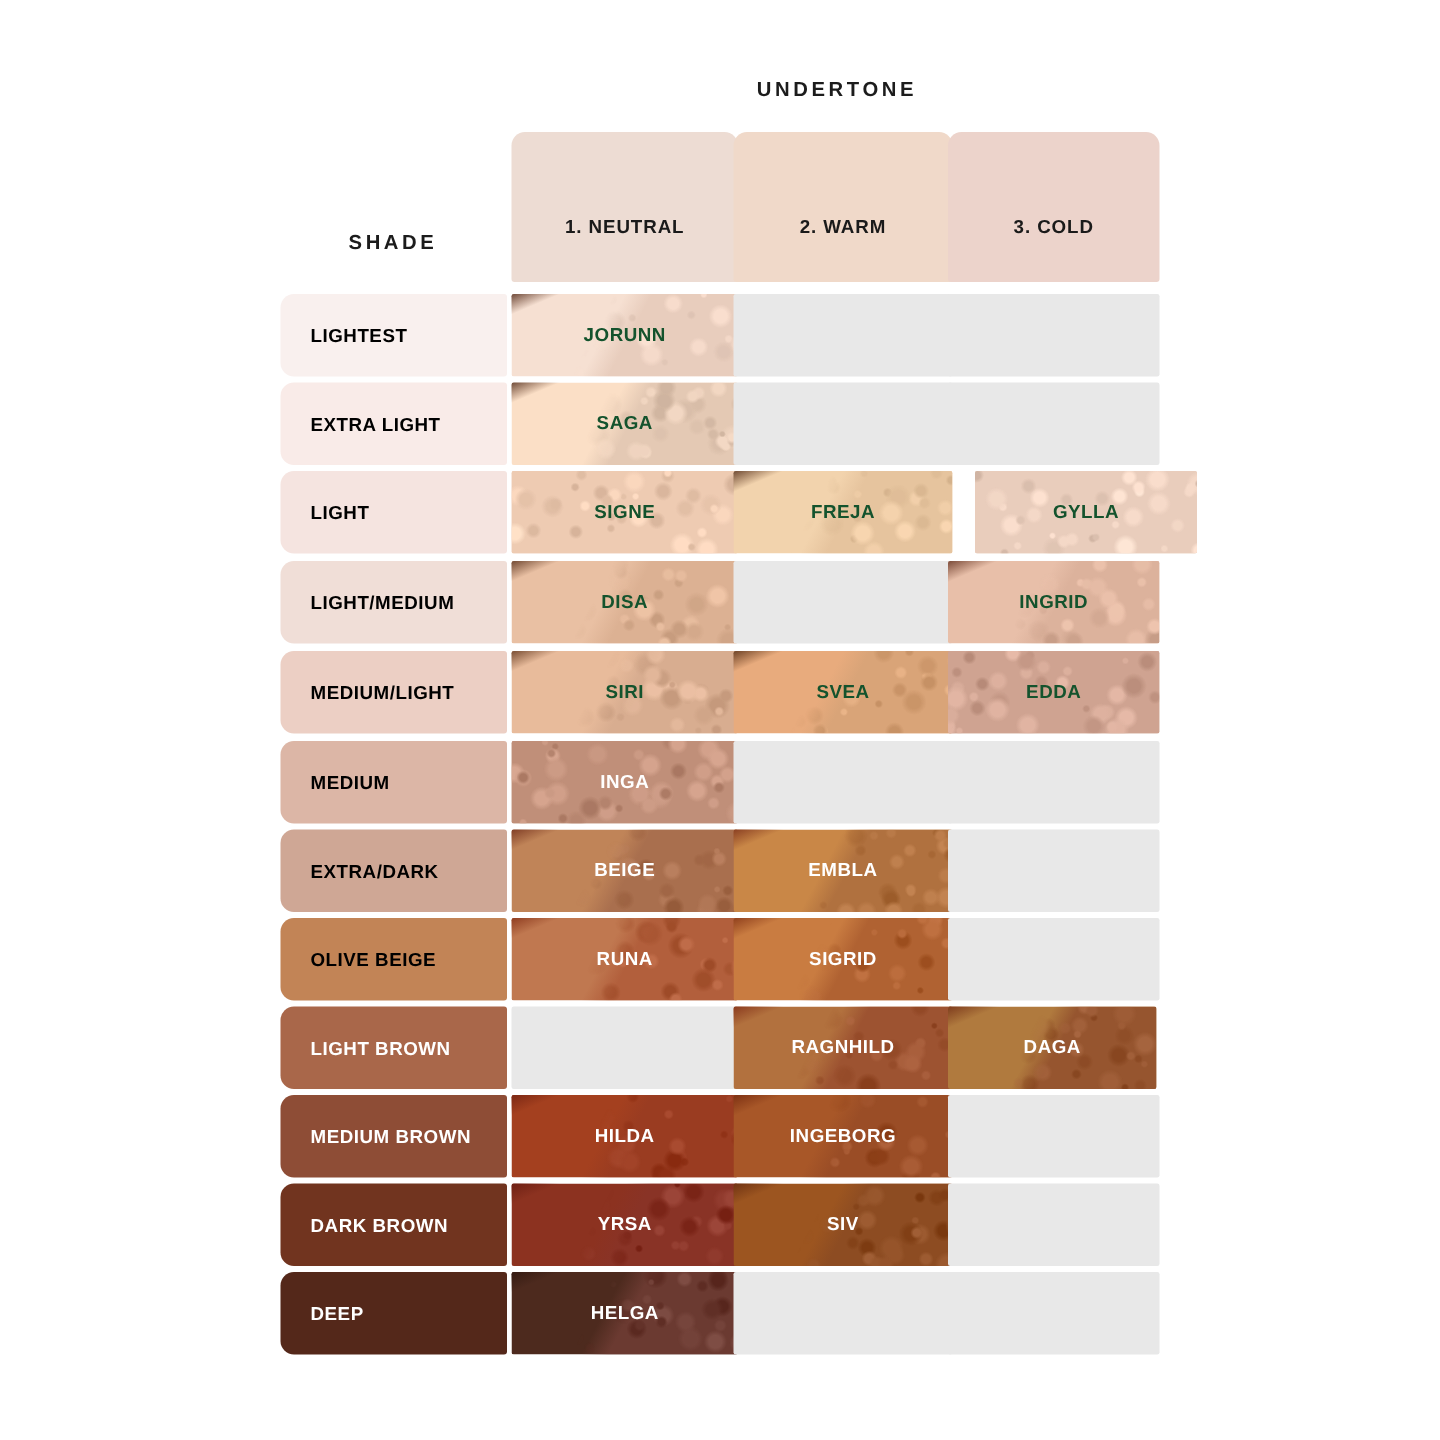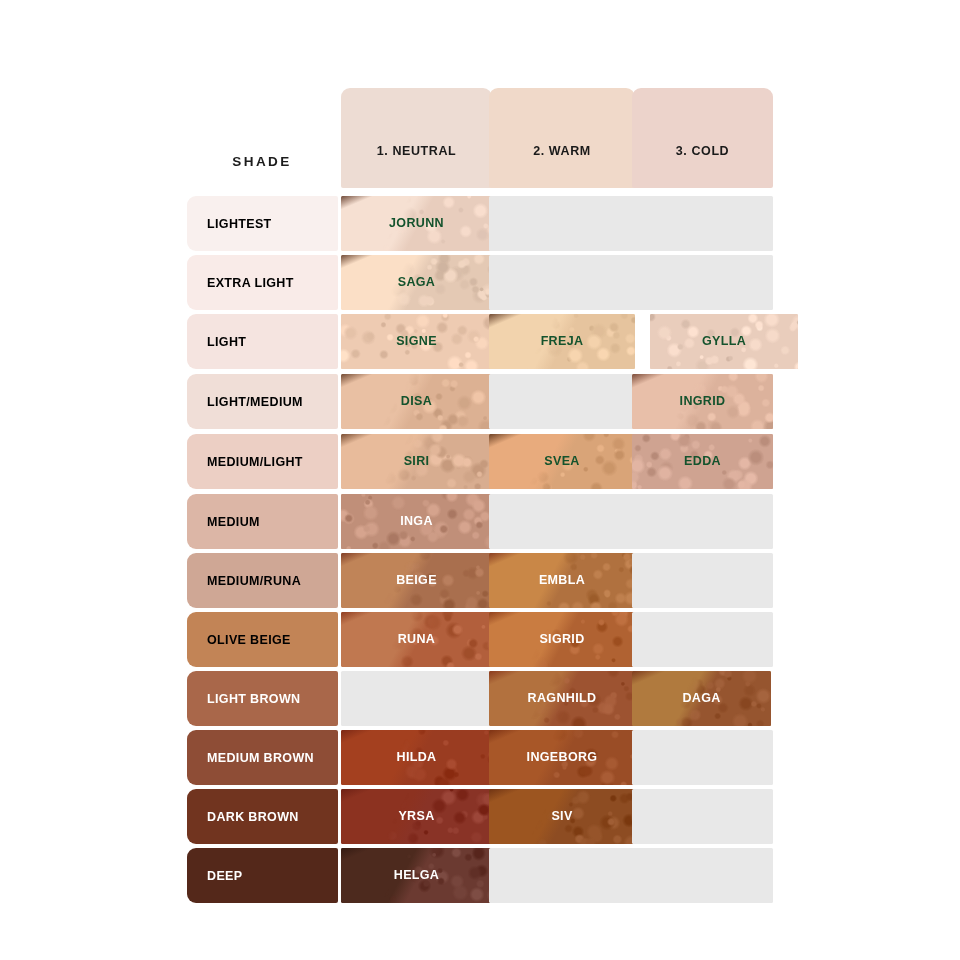--- a/index.html
+++ b/index.html
@@ -132,20 +132,21 @@
     box-sizing: border-box;
   }
   .cell .name.dark  { color: #14532d; }
   .cell .name.light { color: #ffffff; }
 </style>
 </head>
 <body>
 
 <div id="chart">
 
+  <div class="undertone-label">UNDERTONE</div>
 
   <div class="shade-label">SHADE</div>
 
   <div id="col-heads">
       <div class="col-head" style="left: 341px; width: 151px; background: rgb(237, 220, 211);">
         <span>1. NEUTRAL</span>
       </div>
       <div class="col-head" style="left: 489px; width: 146px; background: rgb(240, 217, 201);">
         <span>2. WARM</span>
       </div>
@@ -166,21 +167,21 @@
       <div class="row-label onlight" style="top: 374px; background: rgb(240, 222, 215);">
         <span>LIGHT/MEDIUM</span>
       </div>
       <div class="row-label onlight" style="top: 434px; background: rgb(236, 207, 196);">
         <span>MEDIUM/LIGHT</span>
       </div>
       <div class="row-label onlight" style="top: 494px; background: rgb(220, 182, 166);">
         <span>MEDIUM</span>
       </div>
       <div class="row-label onlight" style="top: 553px; background: rgb(207, 167, 149);">
-        <span>MEDIUM/RUNA</span>
+        <span>EXTRA/DARK</span>
       </div>
       <div class="row-label onlight" style="top: 612px; background: rgb(194, 132, 86);">
         <span>OLIVE BEIGE</span>
       </div>
       <div class="row-label ondark" style="top: 671px; background: rgb(169, 103, 74);">
         <span>LIGHT BROWN</span>
       </div>
       <div class="row-label ondark" style="top: 730px; background: rgb(142, 77, 54);">
         <span>MEDIUM BROWN</span>
       </div>

